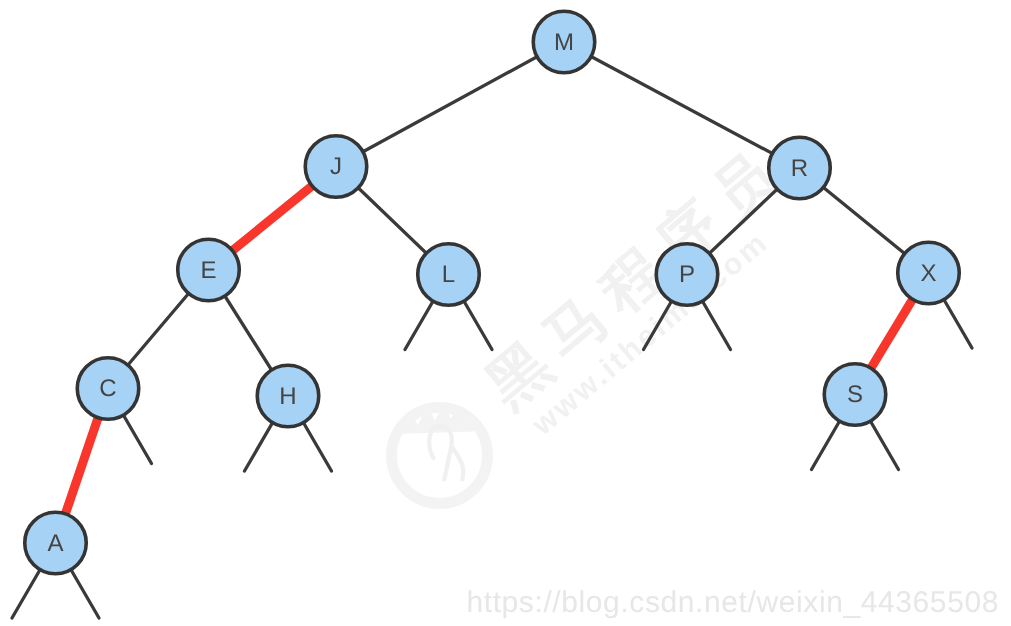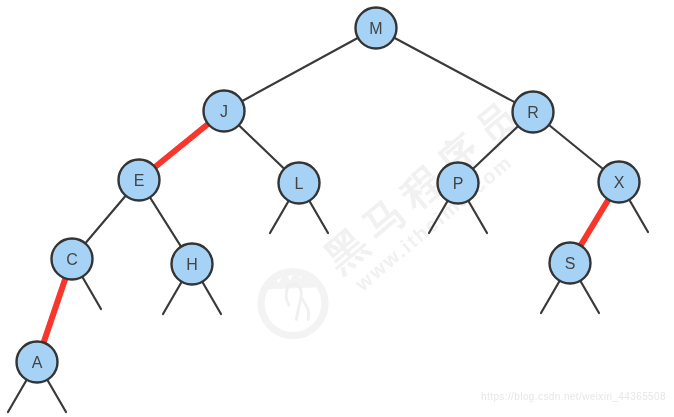--- a/index.html
+++ b/index.html
@@ -51,21 +51,21 @@
     font-weight: bold;
     letter-spacing: 2px;
     margin-top: 4px;
     margin-left: 6px;
   }
   .footer-url {
     position: absolute;
     right: 8px;
     top: 391px;
     z-index: 4;
-    font-size: 10px;
+    font-size: 20px;
     letter-spacing: 0.4px;
     color: #e7e7e7;
     white-space: nowrap;
     user-select: none;
   }
 </style>
 </head>
 <body>
 
 <div class="stage">

